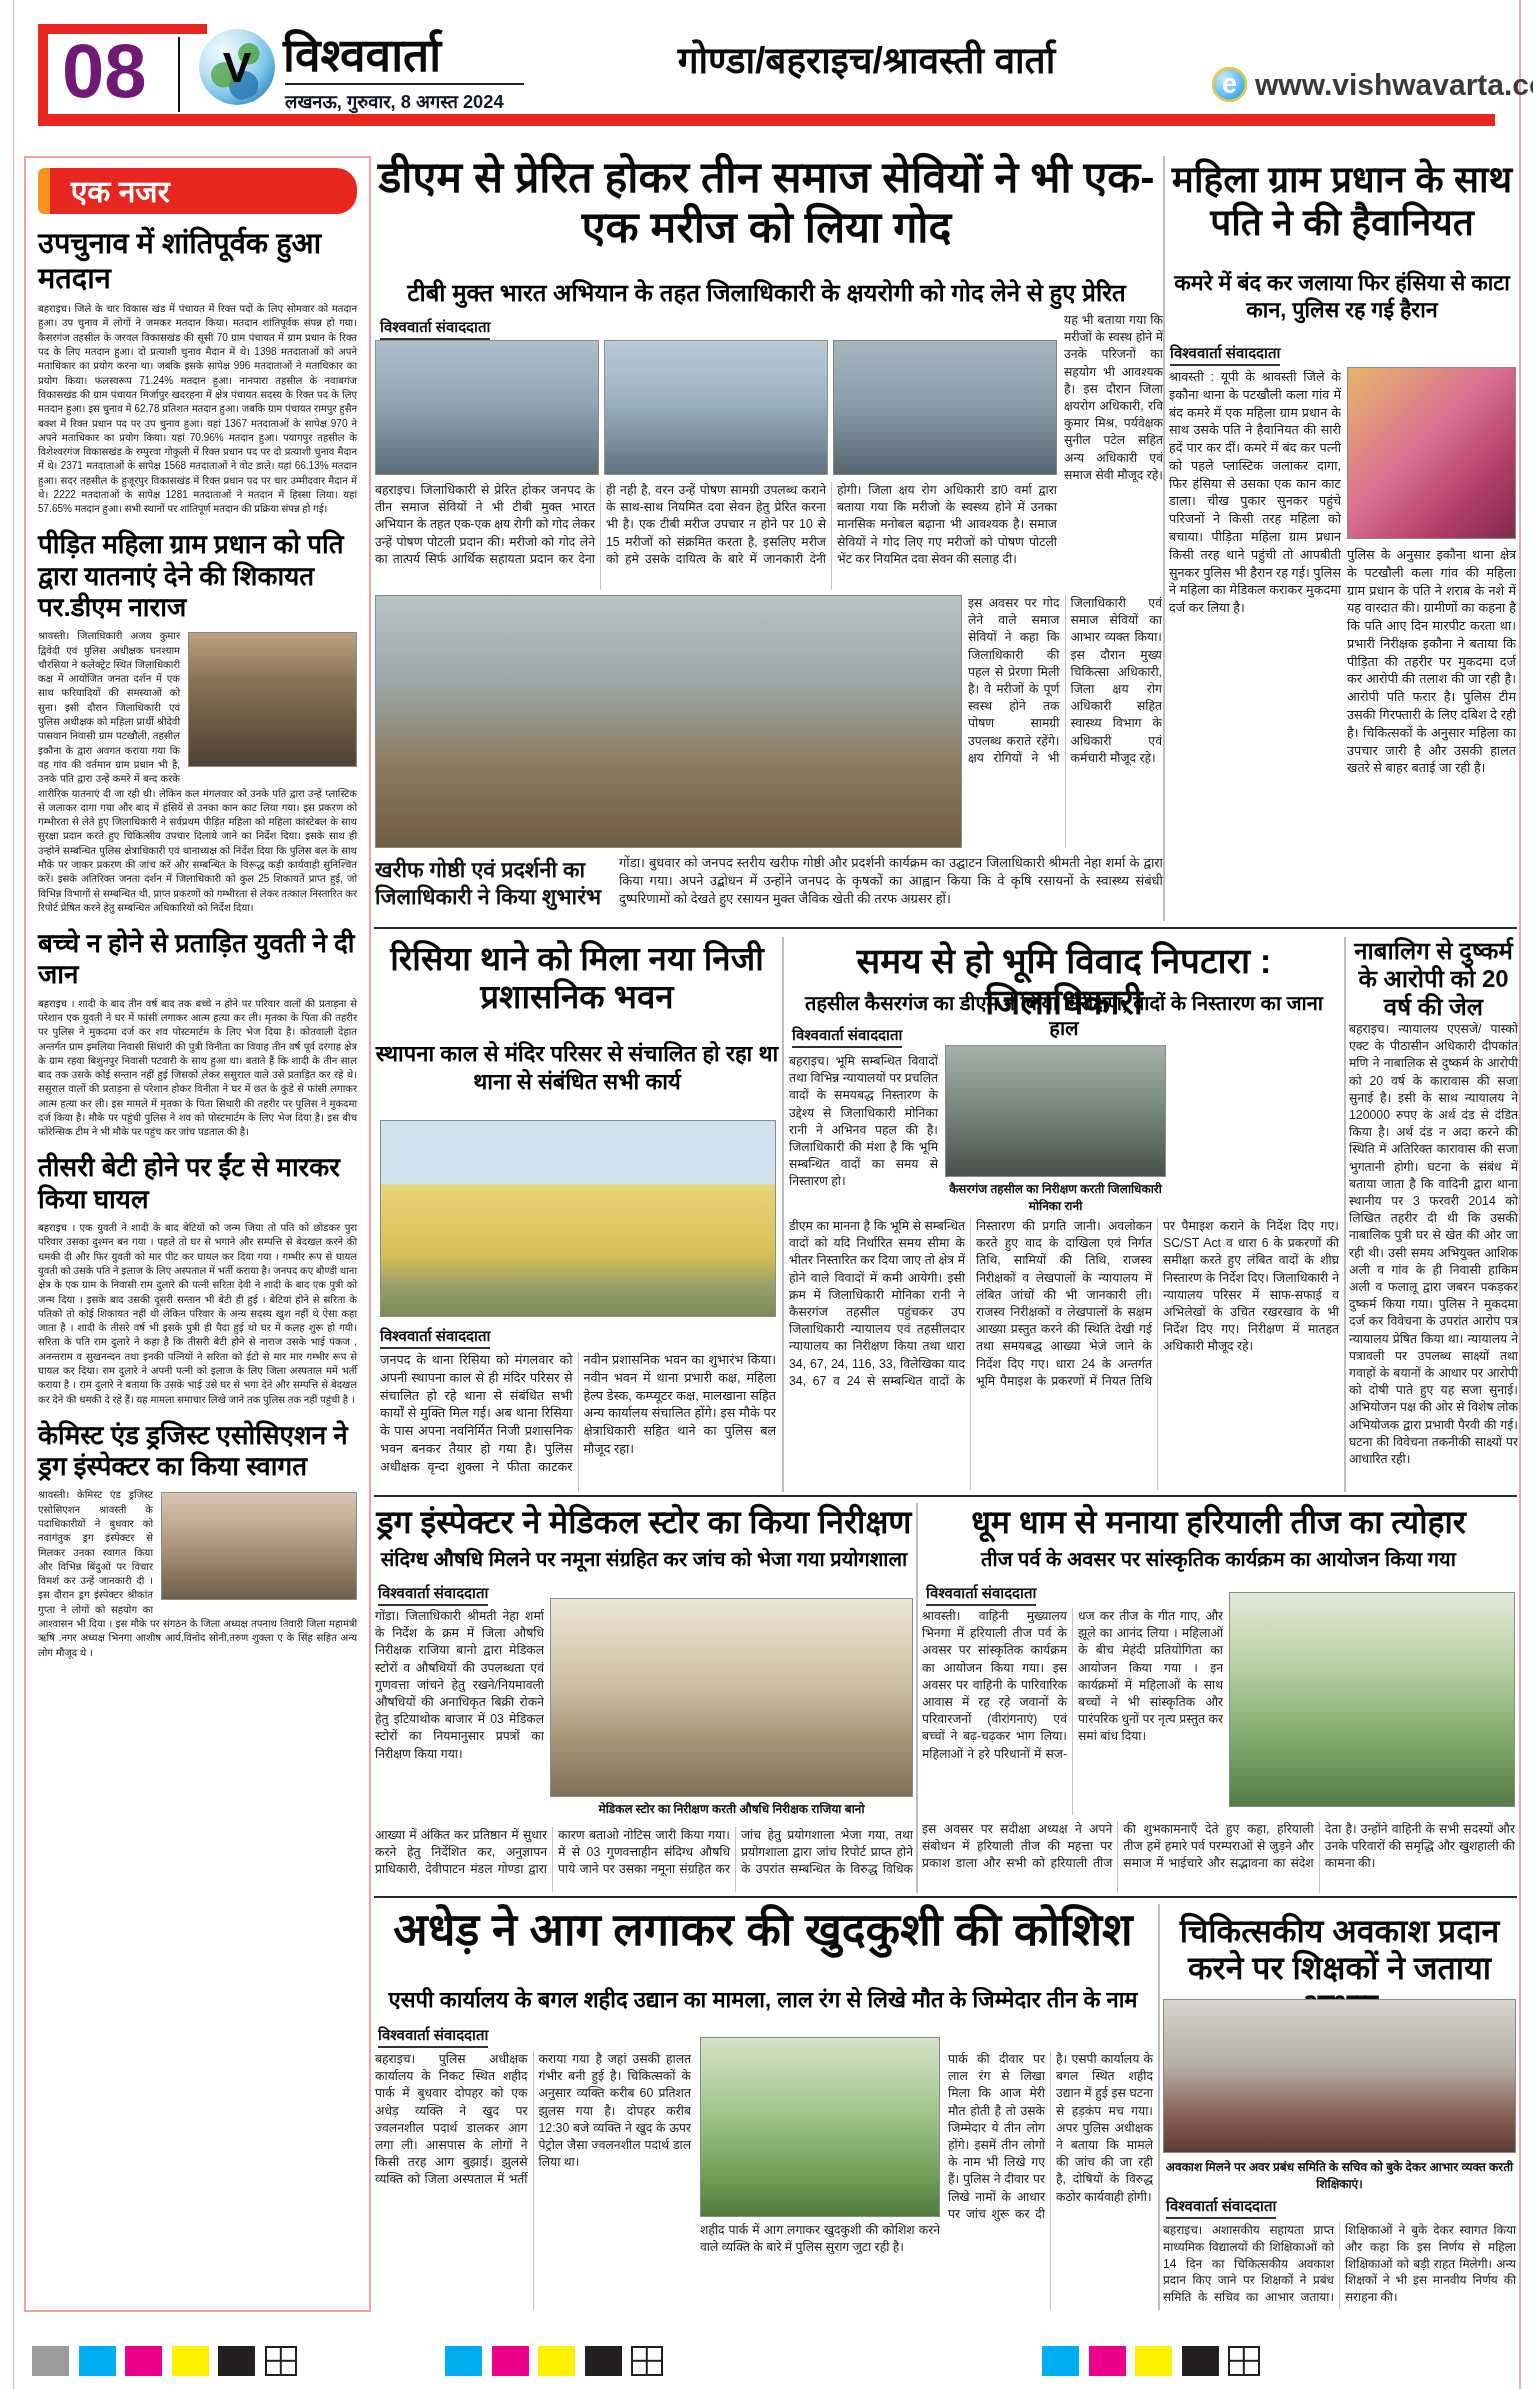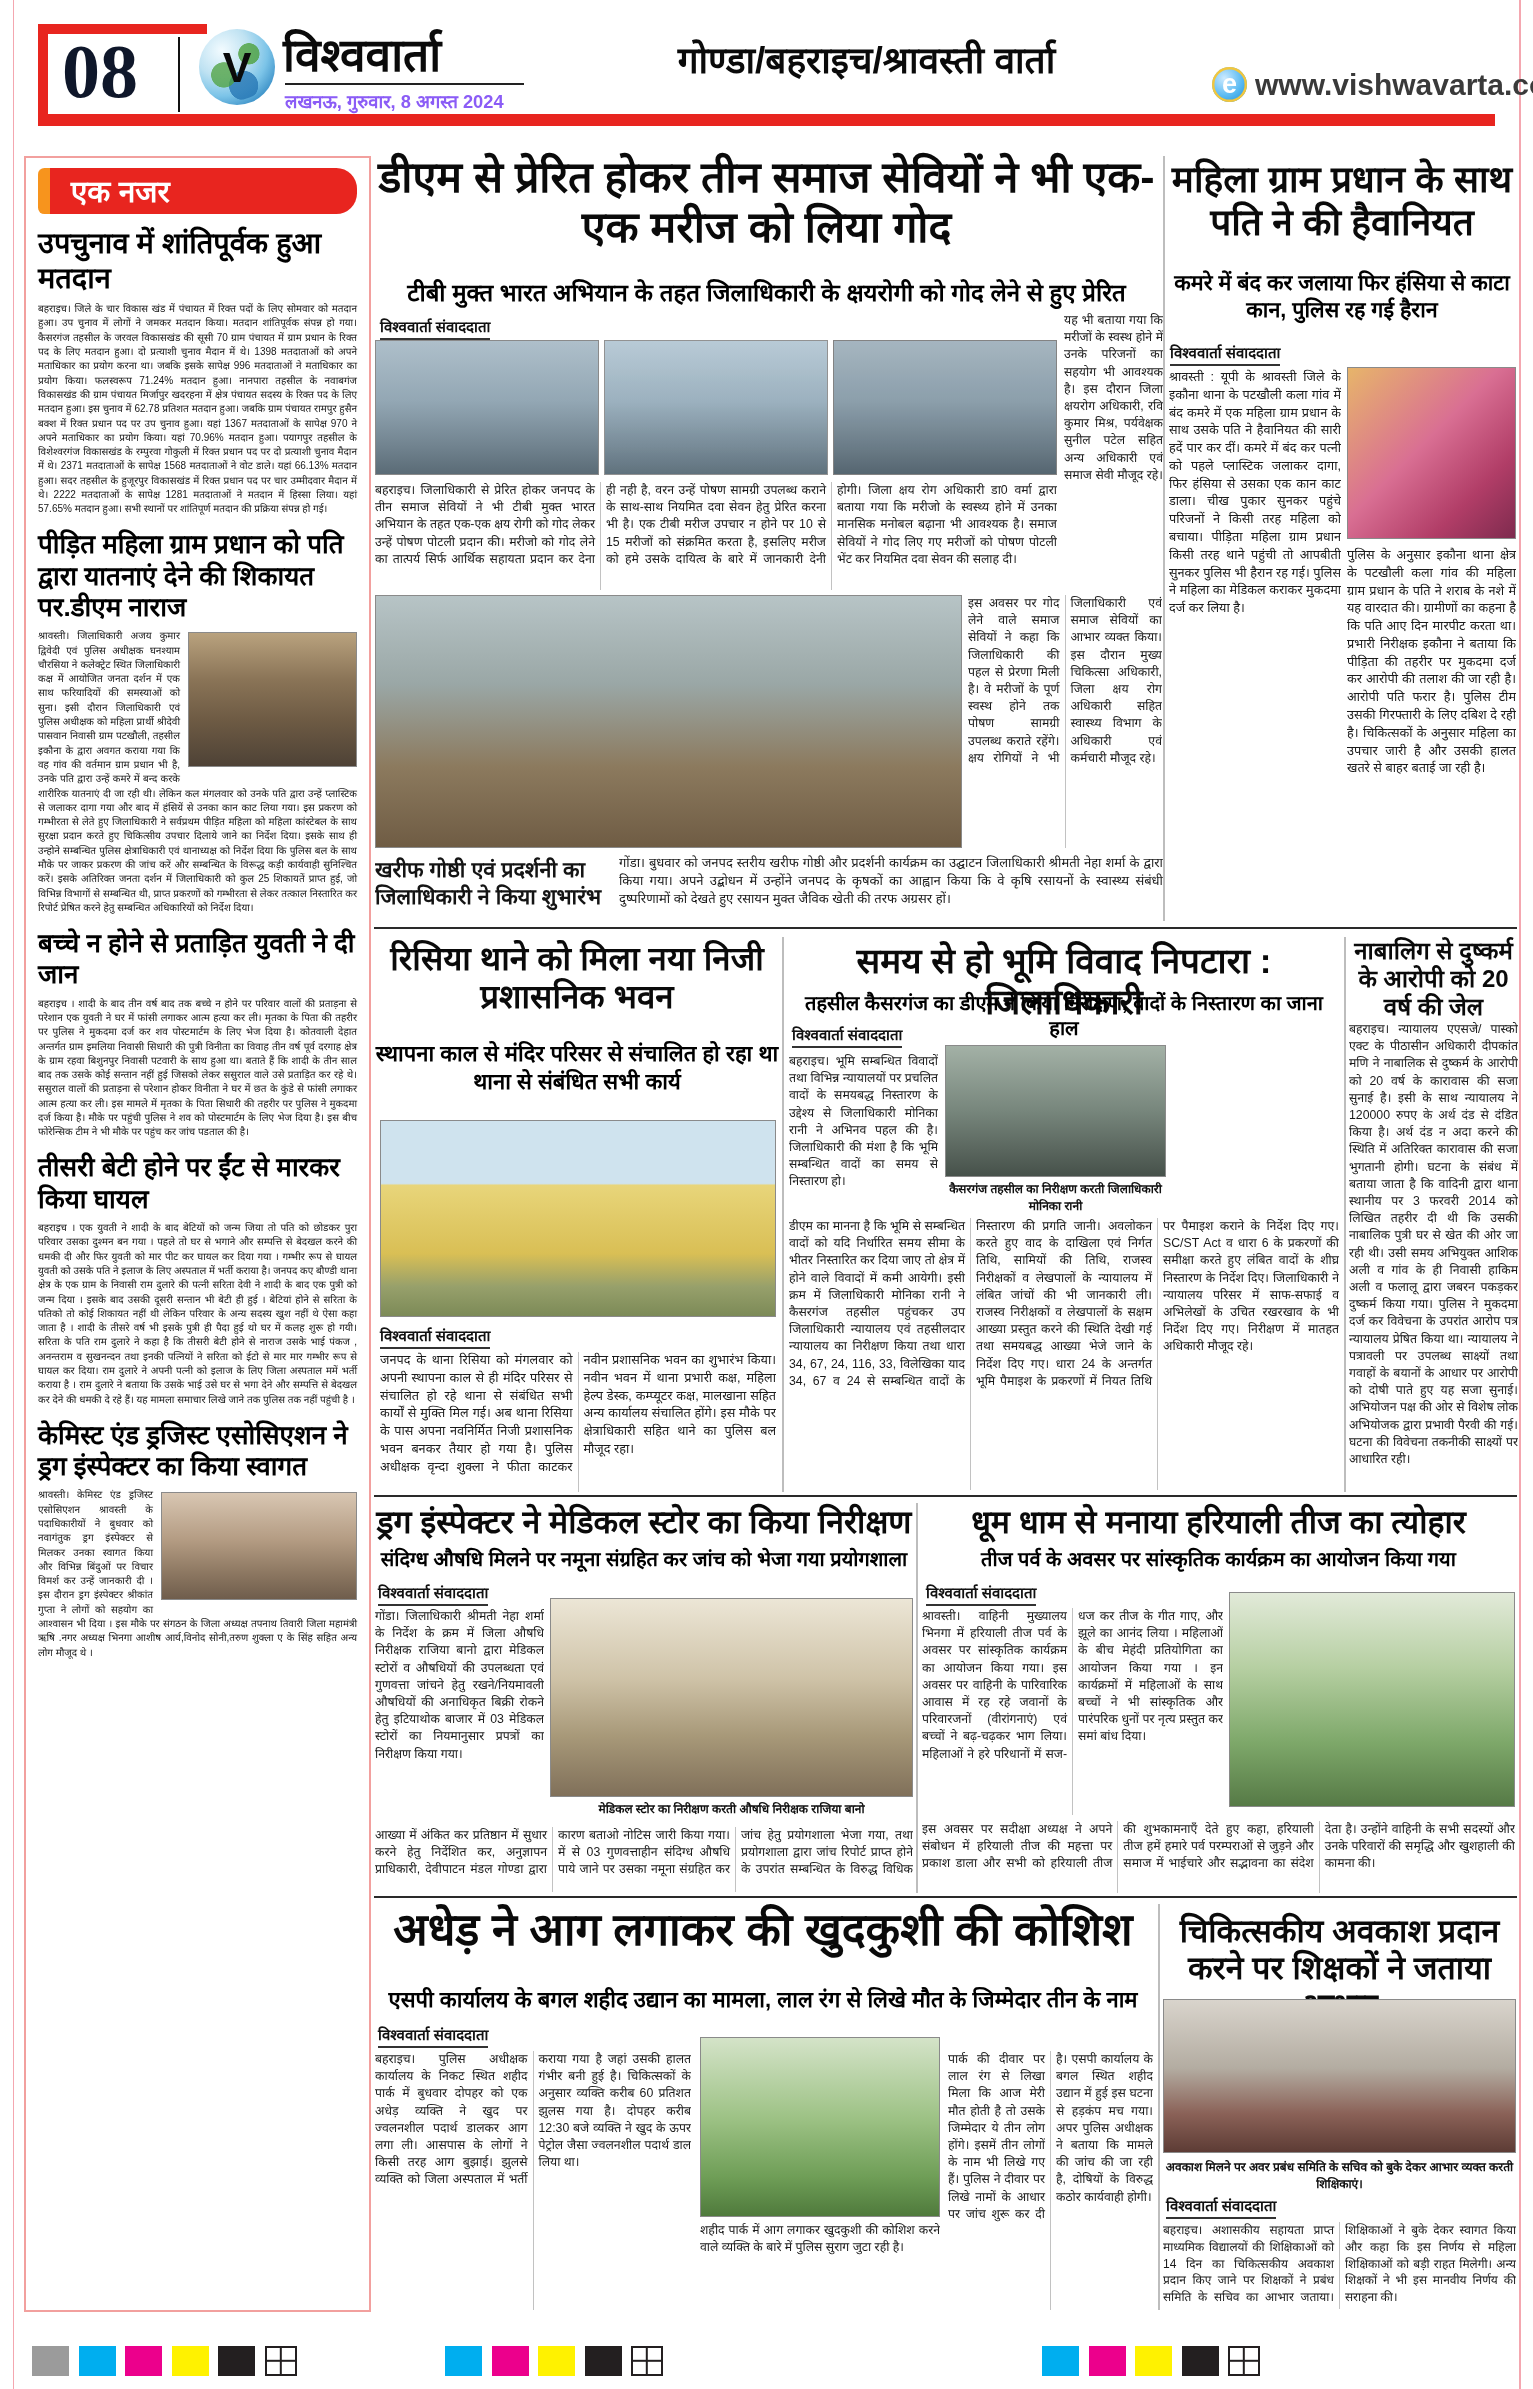--- a/index.html
+++ b/index.html
@@ -2,23 +2,23 @@
 <html style="font-size:12.7px"><head>
 <meta charset="utf-8">
 <style>
   html,body{margin:0;padding:0;background:#e9e9e9;}
   .page{position:relative;width:1533px;height:2389px;background:#ffffff;margin:0 auto;
         font-family:"Liberation Sans","DejaVu Sans",sans-serif;color:#141414;overflow:hidden;}
   .abs{position:absolute;}
   .edge{position:absolute;top:0;width:1.6px;height:2389px;background:#f4a7b0;}
   
   .redbar{background:#e8251f;position:absolute;}
-  .pagenum{position:absolute;font-size:76px;font-weight:bold;color:#0f172a;line-height:1;font-family:Liberation Serif, serif;}
+  .pagenum{position:absolute;font-size:76px;font-weight:bold;color:#701a75;line-height:1;}
   .mast-title{position:absolute;font-size:46px;font-weight:bold;color:#0a0a0a;line-height:1;}
-  .mast-date{position:absolute;font-size:18.3px;font-weight:bold;color:#8b5cf6;border-top:2.4px solid #222;padding-top:3.2px;}
+  .mast-date{position:absolute;font-size:18.3px;font-weight:bold;color:#0f172a;border-top:2.4px solid #222;padding-top:3.2px;}
   .mast-center{position:absolute;font-size:37px;font-weight:bold;color:#0a0a0a;text-align:center;}
   .site{position:absolute;display:flex;align-items:center;gap:8px;font-size:30px;font-weight:bold;color:#3a3a3a;}
   .ie{width:35px;height:35px;border-radius:50%;background:radial-gradient(circle at 35% 32%,#cdeaff,#57b9f2 55%,#1a86d0);
       display:flex;align-items:center;justify-content:center;color:#fff;font-weight:bold;font-size:27px;
       box-shadow:0 0 0 2.4px #f3c63c inset;}
   .globe{position:absolute;border-radius:50%;
       background:radial-gradient(circle at 30% 28%,#f2fbff,#bfe2f2 35%,#7cc4e8 60%,#2e86c1 85%),#7cc4e8;
       display:flex;align-items:center;justify-content:center;font-weight:bold;color:#0a0a0a;}
   .globe::after{content:"";position:absolute;inset:4.8px;border-radius:50%;
       background:radial-gradient(circle at 68% 30%,rgba(76,160,60,.8) 0 16%,transparent 17%),

